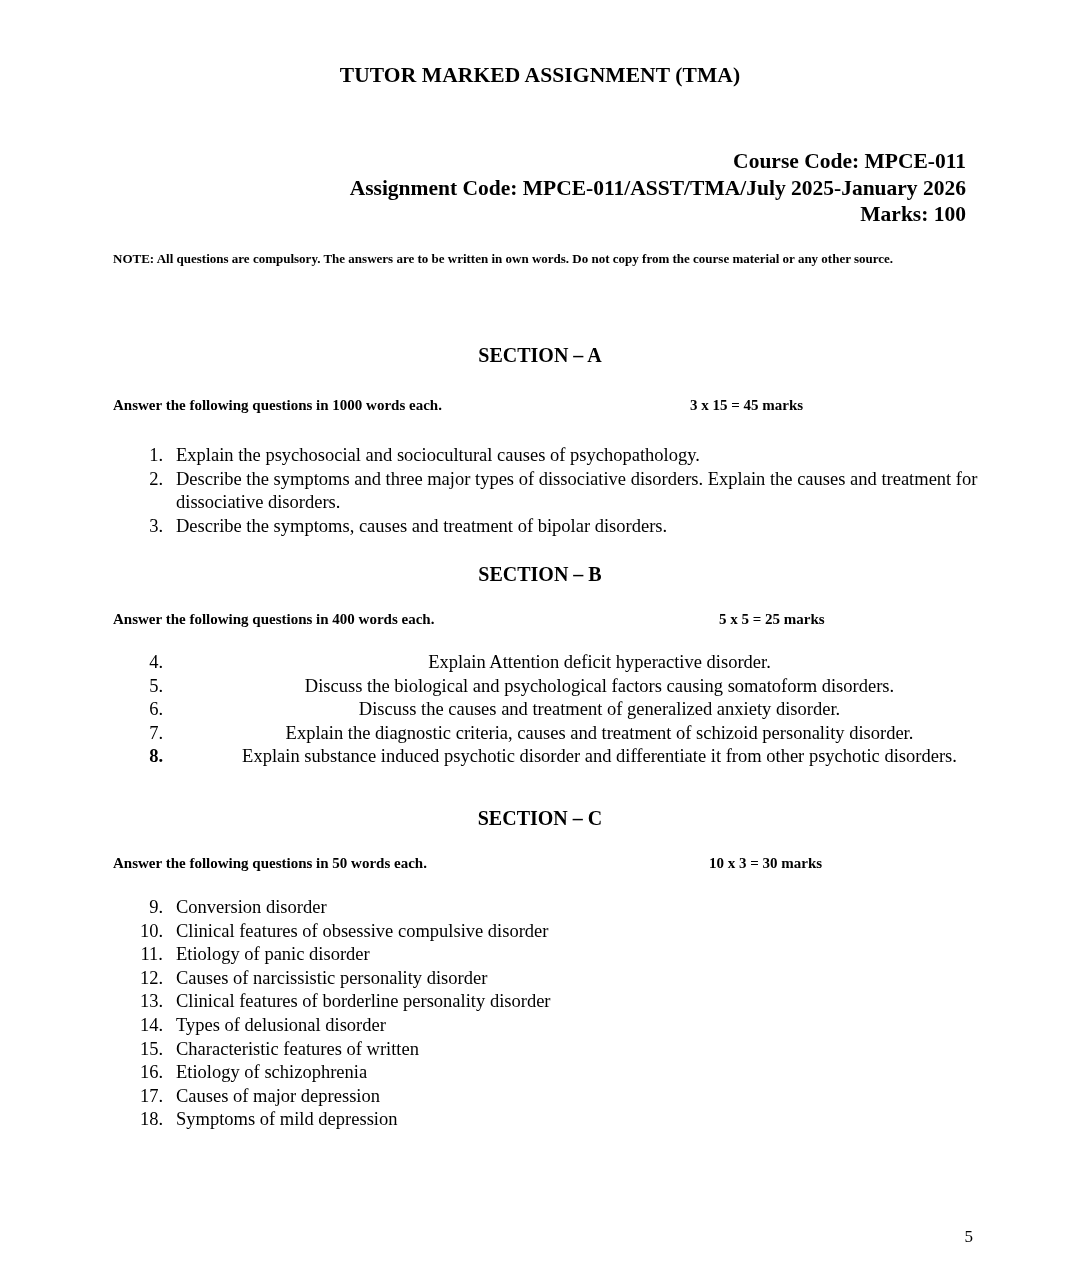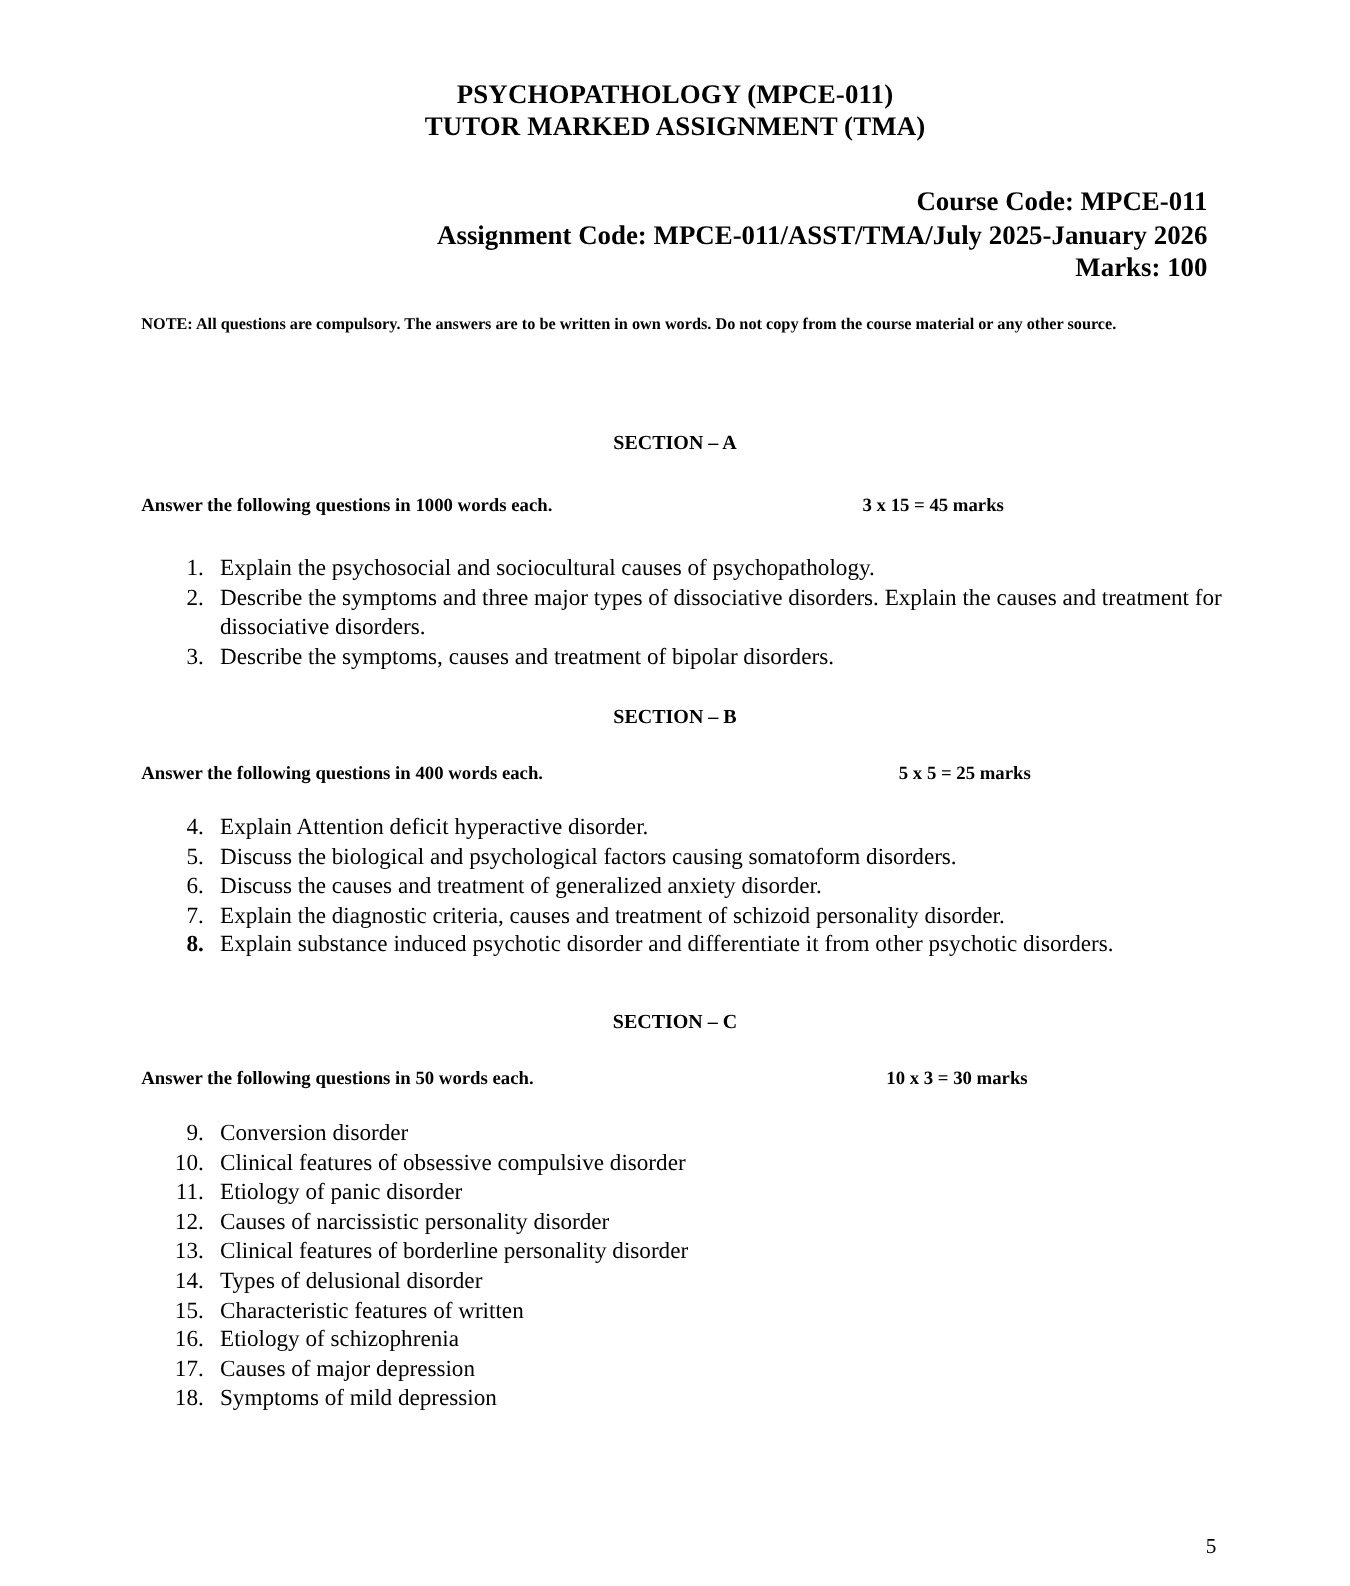--- a/index.html
+++ b/index.html
@@ -61,21 +61,21 @@
     text-justify: inter-word;
   }
 
   
   .section-heading {
     position: absolute;
     left: 0;
     width: 1080px;
     text-align: center;
     font-weight: bold;
-    font-size: 16px;
+    font-size: 20px;
     line-height: 24px;
     white-space: nowrap;
   }
   .instruction-row {
     position: absolute;
     left: 113px;
     width: 853px;
     font-weight: bold;
     font-size: 15px;
     line-height: 24px;
@@ -111,40 +111,39 @@
     white-space: nowrap;
   }
   .qitem .qnum.bold-num { font-weight: bold; }
   .qitem .qtext {
     display: block;
     padding-right: 114px;
     text-align: left;
   }
   
   .qlist-a .qitem .qtext { padding-right: 68px; }
-  .qlist-b .qitem .qtext { padding-right: 57px; }
+  .qlist-b .qitem .qtext { padding-right: 57px; text-align: center; }
   .qlist-c .qitem .qtext { }
 
   
   .page-number {
     position: absolute;
     right: 107px;
     bottom: 22px;
     font-size: 17px;
     font-weight: normal;
     line-height: 20px;
   }
 </style>
 </head>
 <body>
 
 <div class="page">
 
   <div class="doc-title">
-    <div>PSYCHOPATHOLOGY (MPCE-011)</div>
     <div>TUTOR MARKED ASSIGNMENT (TMA)</div>
   </div>
 
   <div class="course-info">
     <div>Course Code: MPCE-011</div>
     <div>Assignment Code: MPCE-011/ASST/TMA/July 2025-January 2026</div>
     <div>Marks: 100</div>
   </div>
 
   <div class="note-para">NOTE: All questions are compulsory. The answers are to be written in own words. Do not copy from the course material or any other source.</div>

